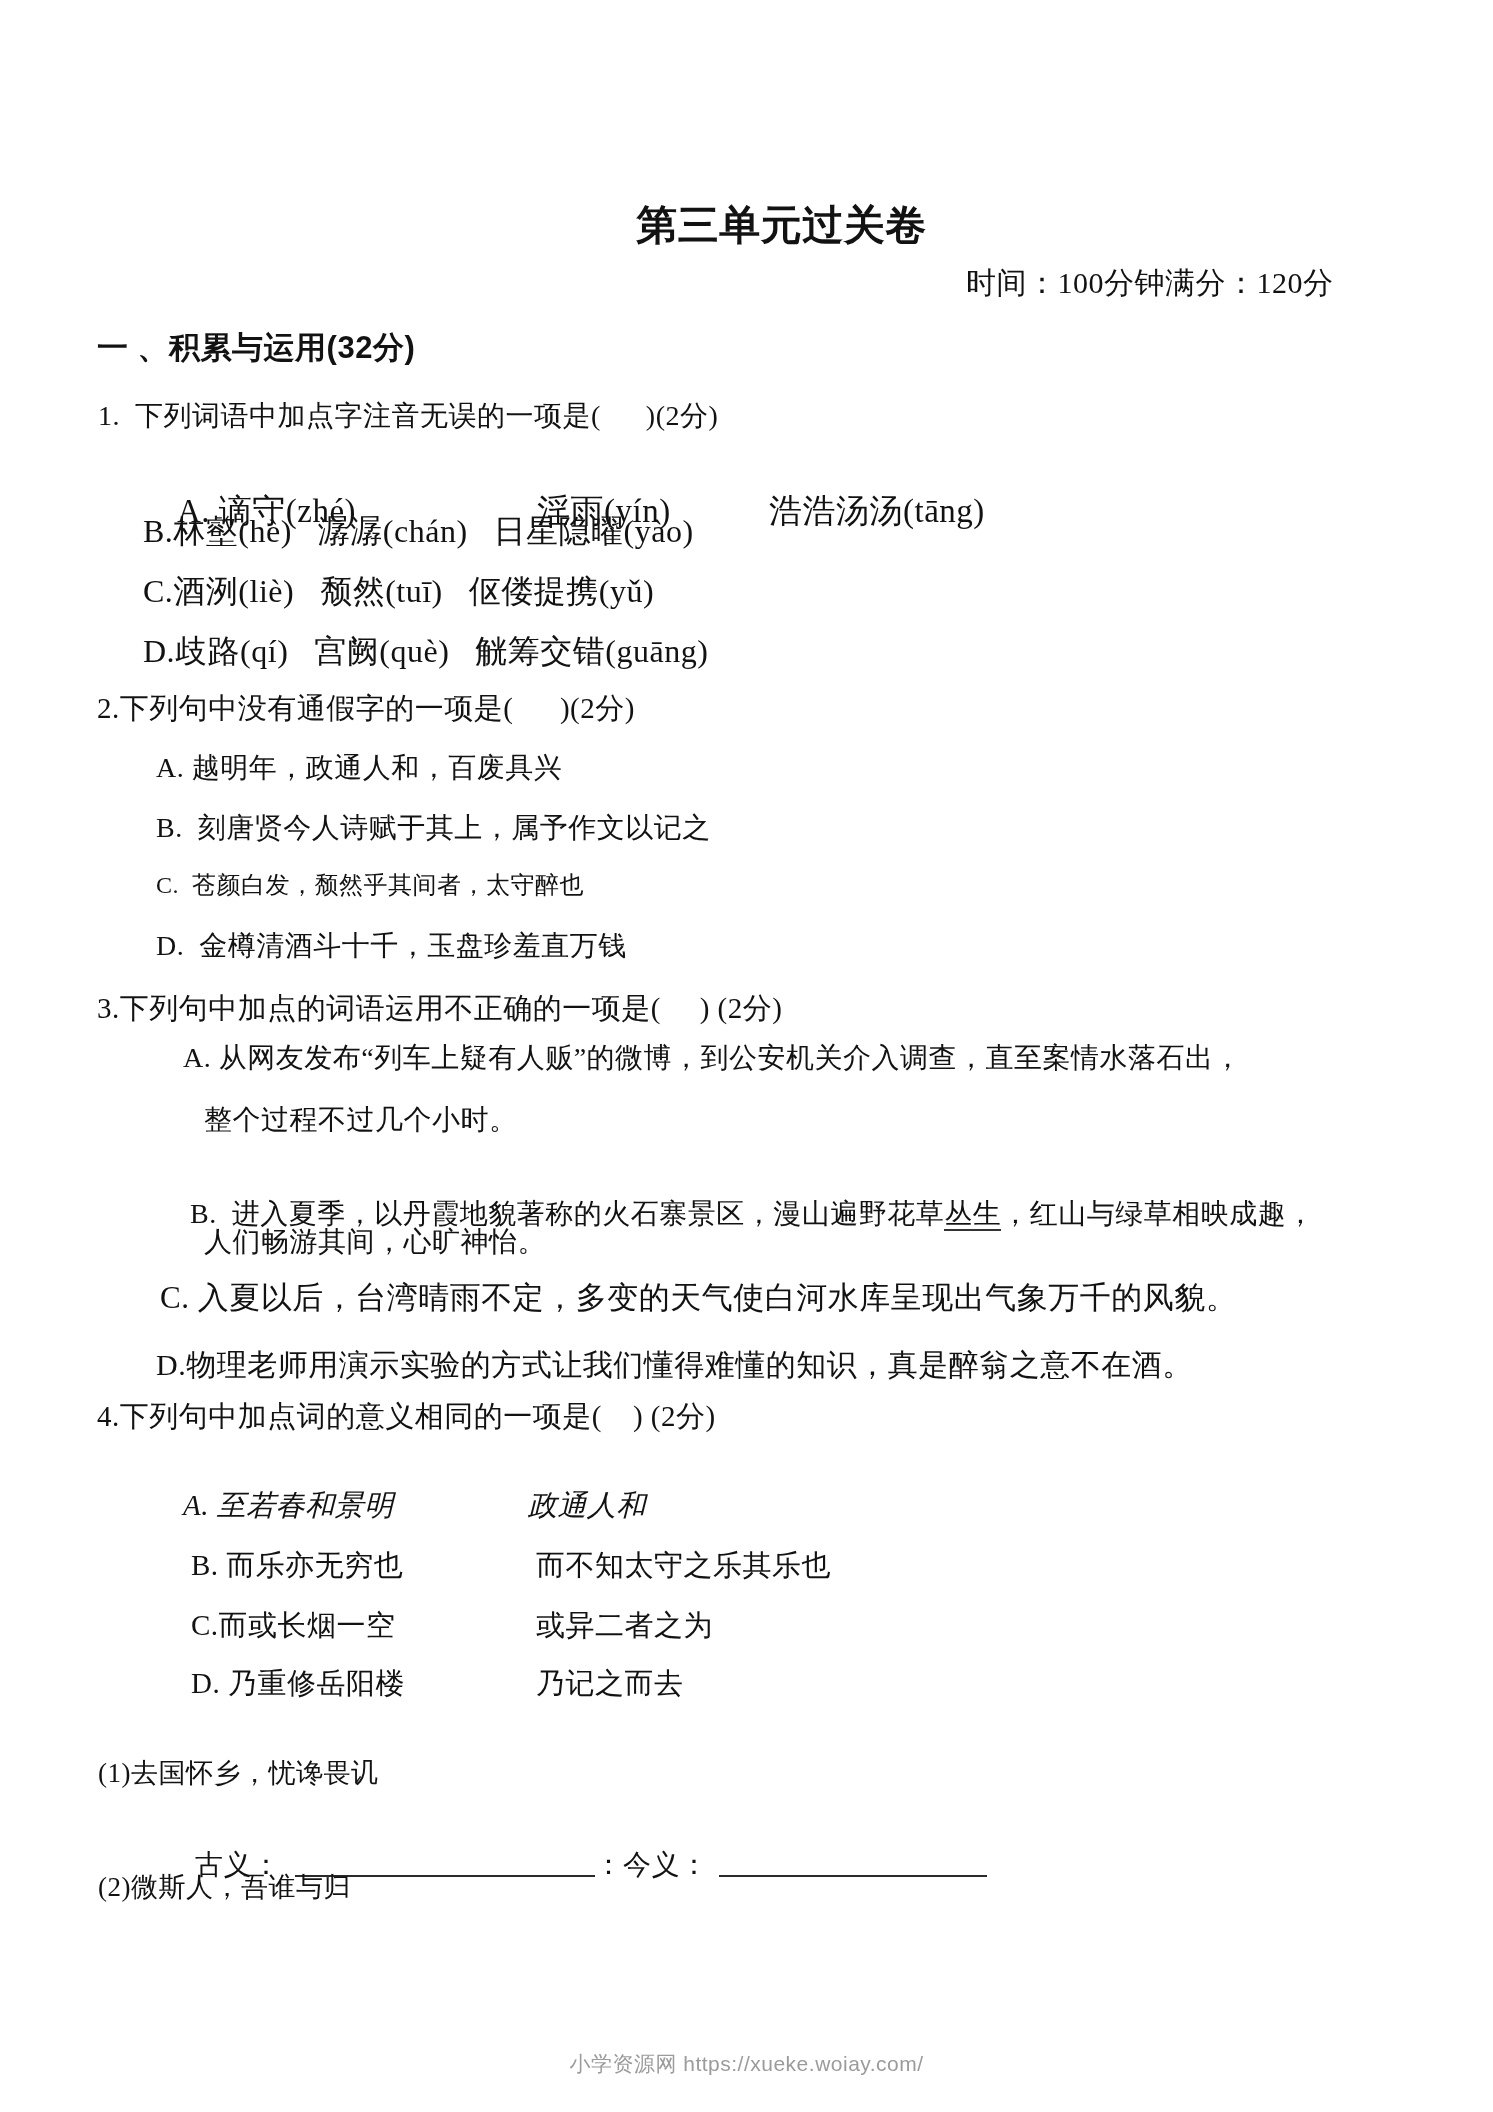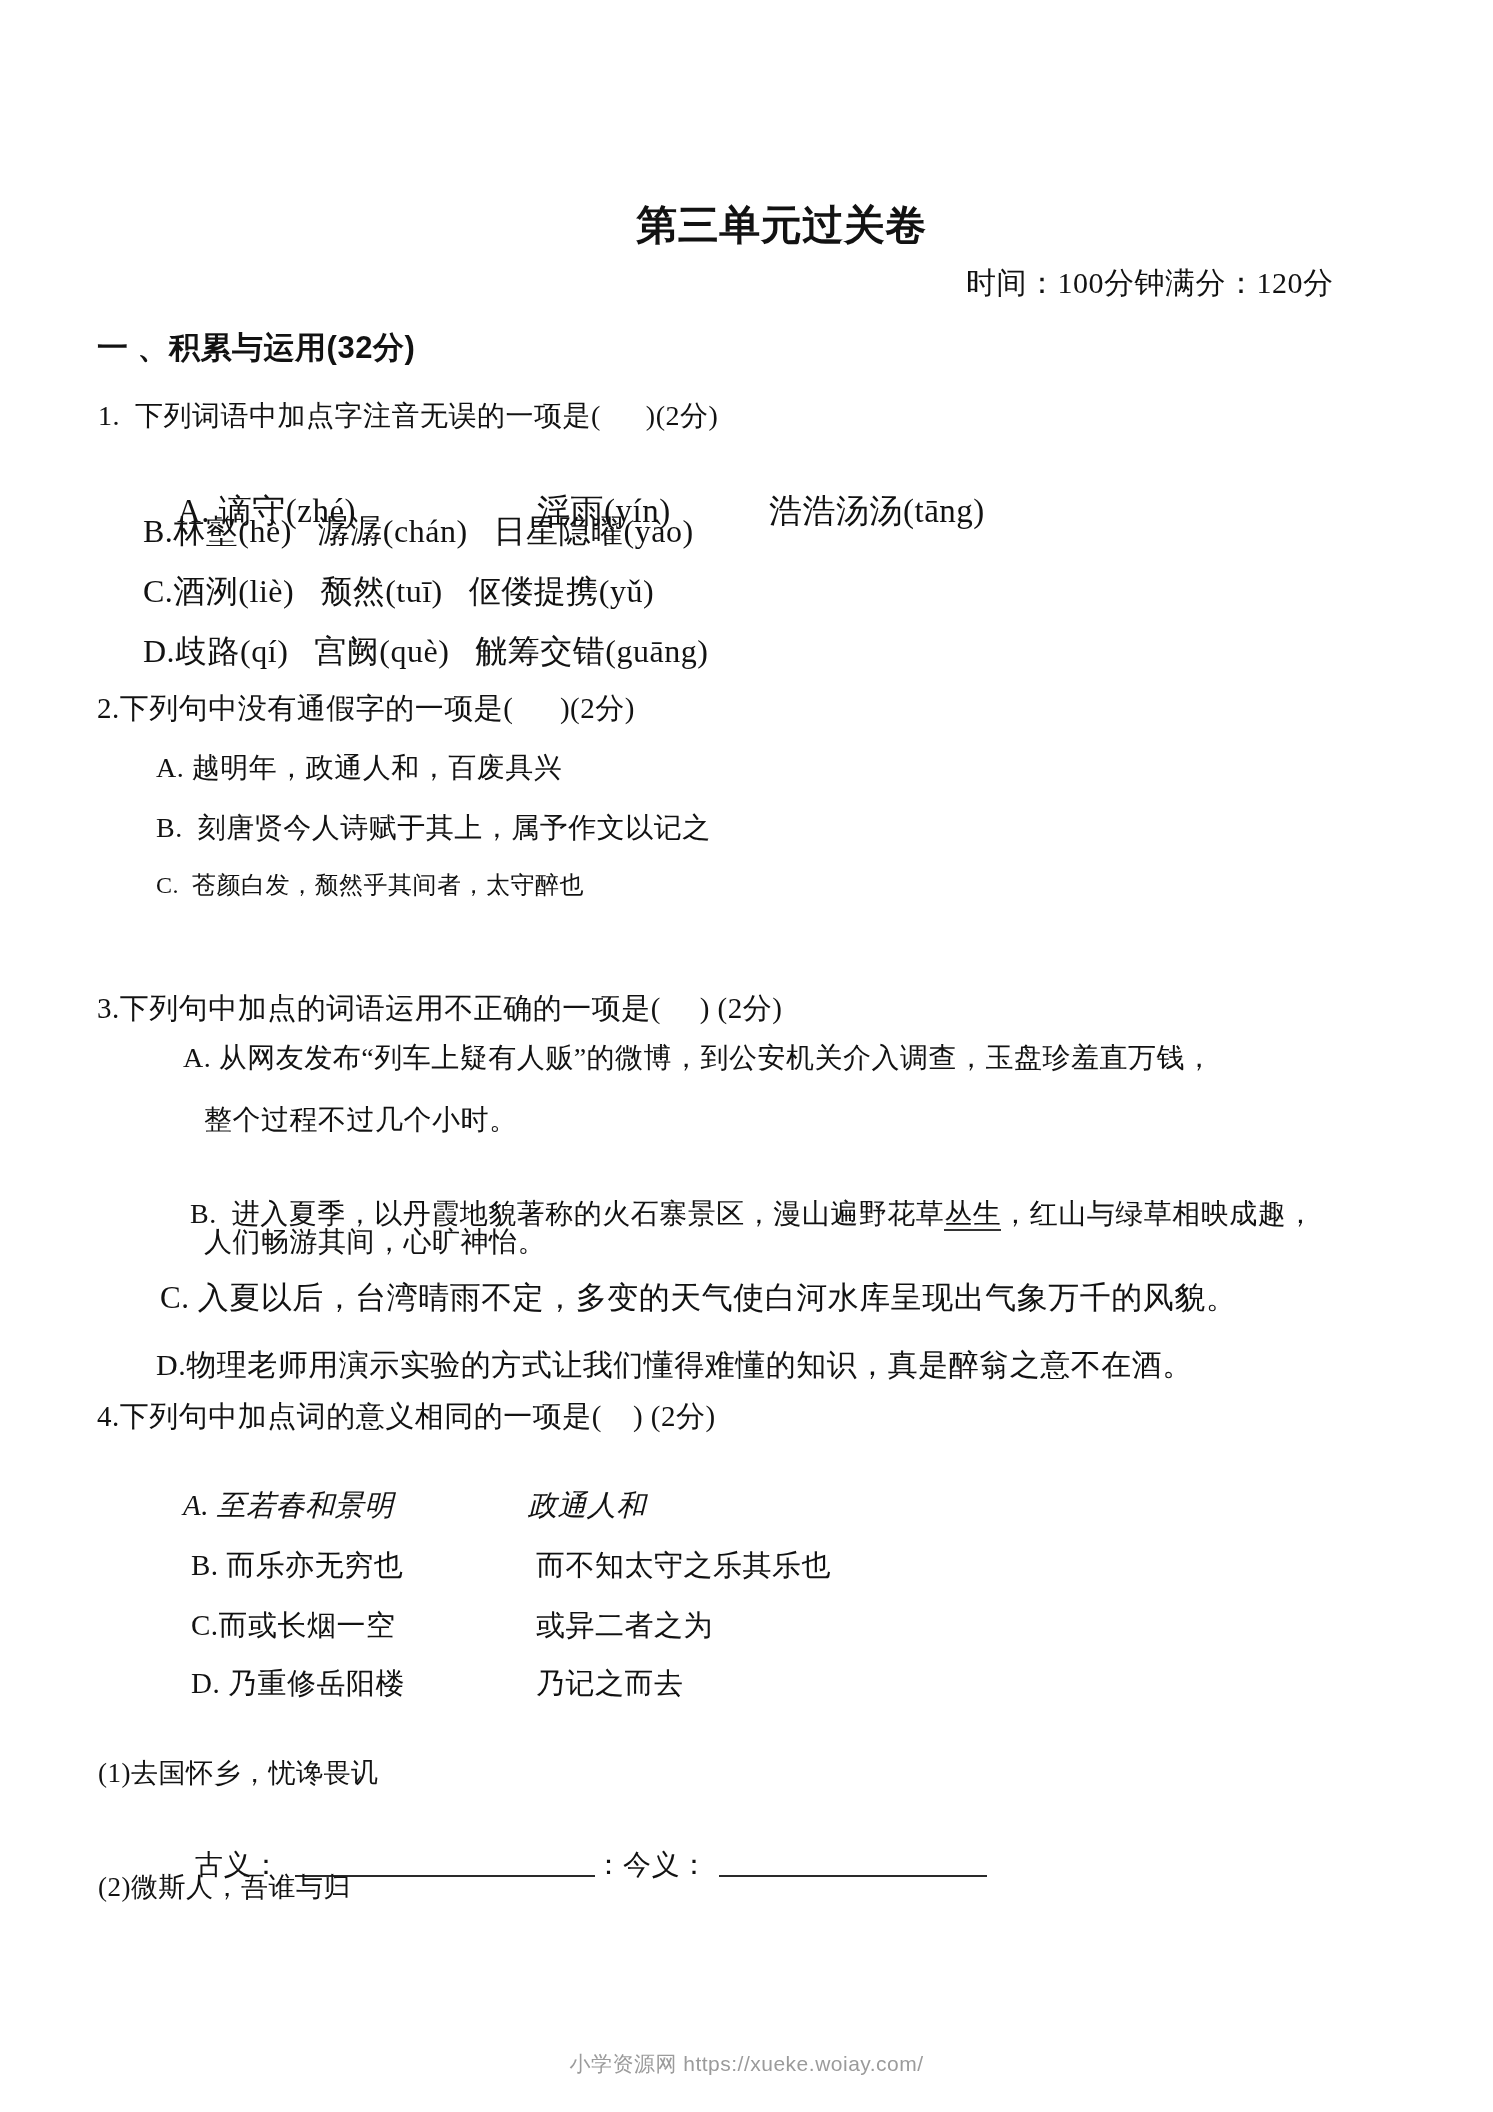--- a/index.html
+++ b/index.html
@@ -114,23 +114,24 @@
   <div class="line q1-row q1-row-d">
     <span>D.歧路(qí)</span>
     <span>宫阙(què)</span>
     <span>觥筹交错(guāng)</span>
   </div>
 
   <div class="line q2-stem">2.下列句中没有通假字的一项是(      )(2分)</div>
   <div class="line q2-a">A. 越明年，政通人和，百废具兴</div>
   <div class="line q2-b">B.  刻唐贤今人诗赋于其上，属予作文以记之</div>
   <div class="line q2-c">C.  苍颜白发，颓然乎其间者，太守醉也</div>
+  <div class="line q2-d">D.  金樽清酒斗十千，玉盘珍羞直万钱</div>
 
   <div class="line q3-stem">3.下列句中加点的词语运用不正确的一项是(     ) (2分)</div>
-  <div class="line q3-a1">A. 从网友发布“列车上疑有人贩”的微博，到公安机关介入调查，玉盘珍羞直万钱，</div>
+  <div class="line q3-a1">A. 从网友发布“列车上疑有人贩”的微博，到公安机关介入调查，直至案情水落石出，</div>
   <div class="line q3-a2">整个过程不过几个小时。</div>
   <div class="line q3-b1">
     <span>B.  进入夏季，以丹霞地貌著称的火石寨景区，漫山遍野花草</span><span class="marked-word">丛生</span><span>，红山与绿草相映成趣，</span>
   </div>
   <div class="line q3-b2">人们畅游其间，心旷神怡。</div>
   <div class="line q3-c">C. 入夏以后，台湾晴雨不定，多变的天气使白河水库呈现出气象万千的风貌。</div>
   <div class="line q3-d">D.物理老师用演示实验的方式让我们懂得难懂的知识，真是醉翁之意不在酒。</div>
 
   <div class="line q4-stem">4.下列句中加点词的意义相同的一项是(    ) (2分)</div>
   <div class="line q4-row q4-a">

